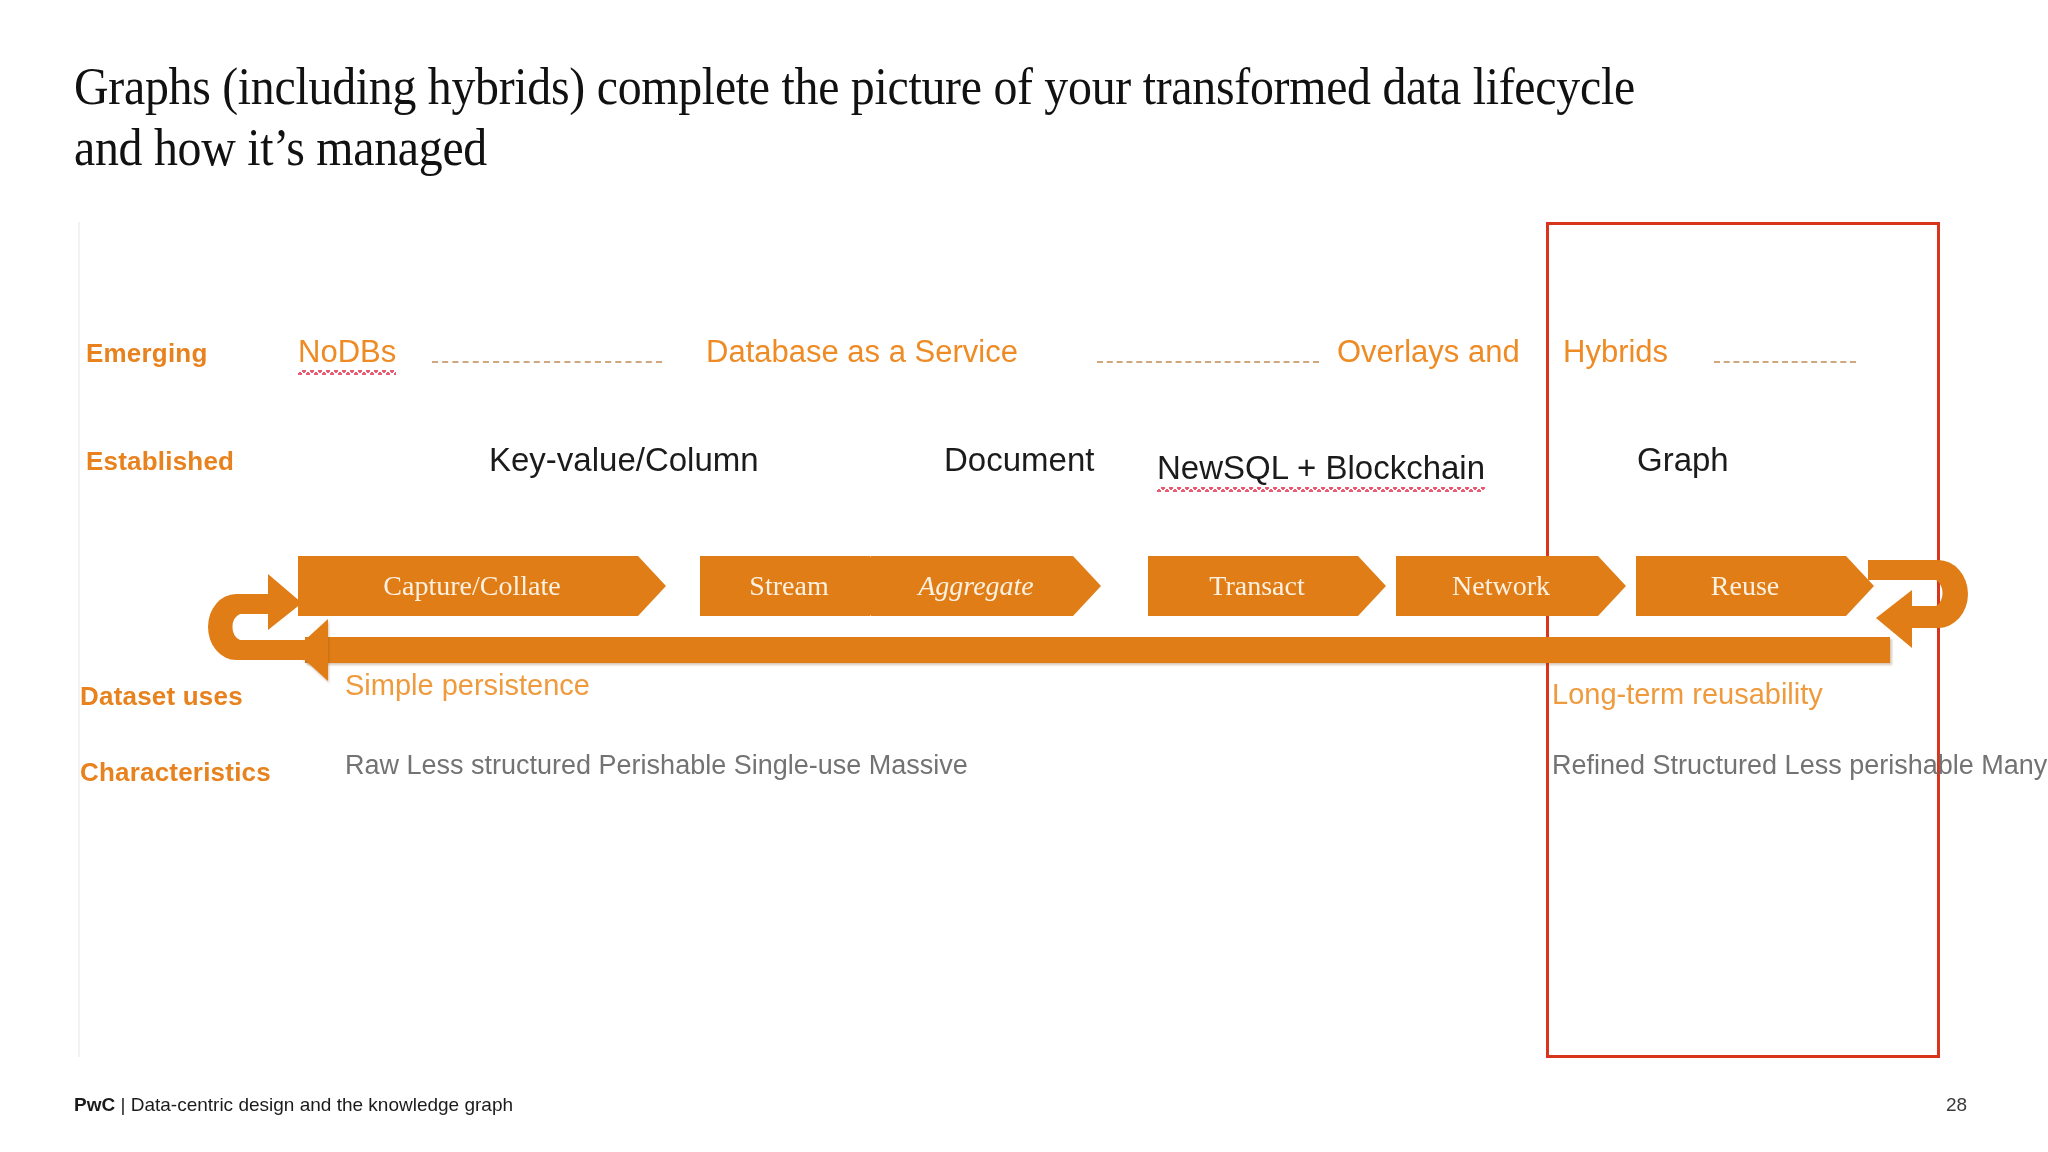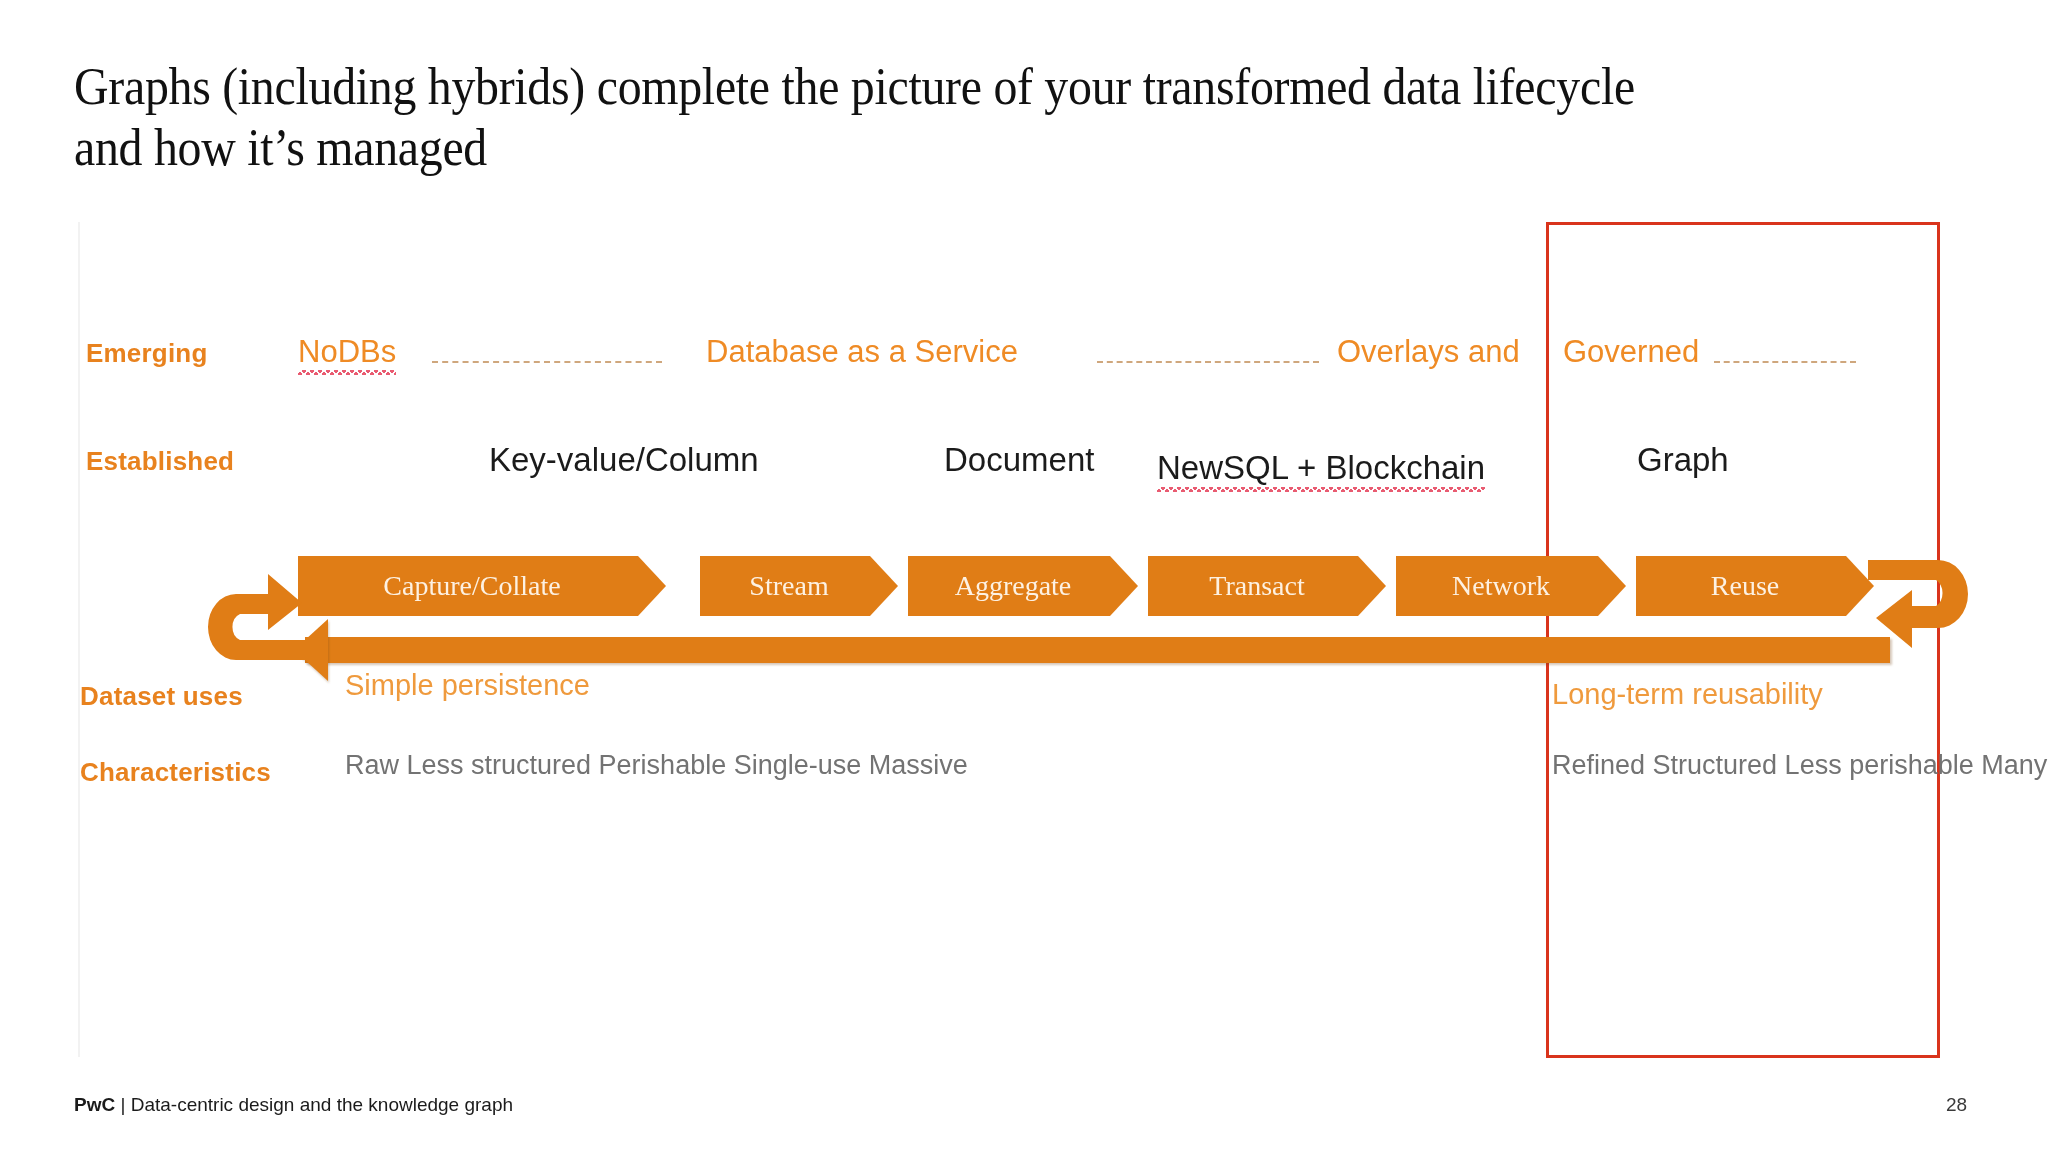--- a/index.html
+++ b/index.html
@@ -110,21 +110,21 @@
     font-size:28px;
     display:flex;align-items:center;justify-content:center;
     top:556px;
     filter:drop-shadow(2px 2px 1px rgba(120,70,20,.35));
     clip-path:polygon(0 0, calc(100% - 28px) 0, 100% 50%, calc(100% - 28px) 100%, 0 100%);
     padding-right:20px;
     box-sizing:border-box;
   }
   #chev-0{left:298px;width:368px;}
   #chev-1{left:700px;width:198px;}
-  #chev-2{left:908px;width:230px;}
+  #chev-2{left:871px;width:230px;font-style:italic;}
   #chev-3{left:1148px;width:238px;}
   #chev-4{left:1396px;width:230px;}
   #chev-5{left:1636px;width:238px;}
 
   
   .returnbar{
     position:absolute;left:305px;top:637px;width:1585px;height:26px;
     background:#e07d16;
     filter:drop-shadow(2px 2px 1px rgba(120,70,20,.3));
   }
@@ -194,21 +194,21 @@
       <span class="spell-wrap">
         <span>NoDBs</span>
         <span class="squiggle"></span>
       </span>
     </div>
 
     <div class="emerge" id="em-daas">Database as a Service</div>
 
     <div class="emerge" id="em-overlays">Overlays and</div>
 
-    <div class="emerge" id="em-hybrids">Governed</div>
+    <div class="emerge" id="em-hybrids">Hybrids</div>
 
     <div class="dashline" id="dash1"></div>
     <div class="dashline" id="dash2"></div>
     <div class="dashline" id="dash3"></div>
 
     <div class="rowlabel" id="lbl-established">Established</div>
 
     <div class="estab" id="es-kv">Key-value/Column</div>
 
     <div class="estab" id="es-doc">Document</div>

